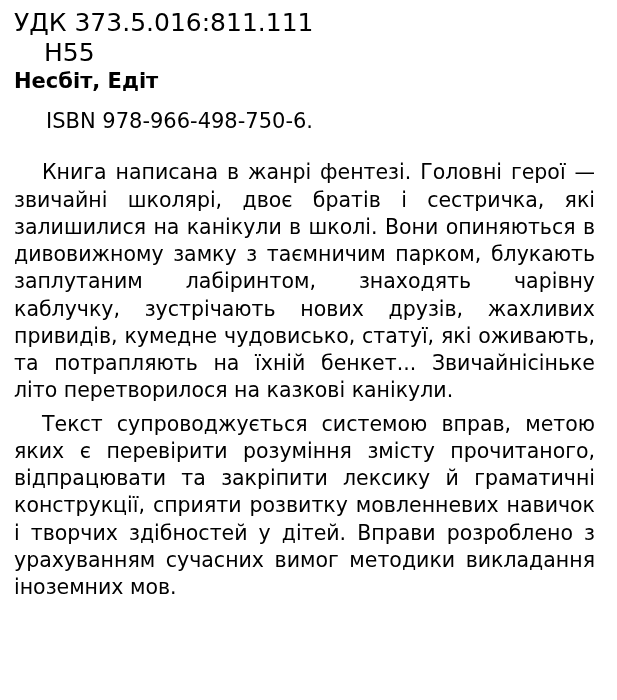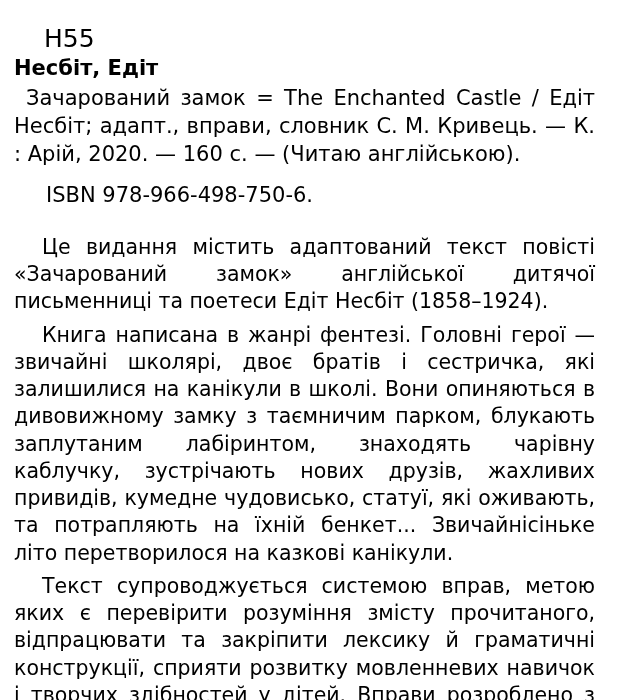--- a/index.html
+++ b/index.html
@@ -23,21 +23,21 @@
   }
   .udk {
     font-size: 25px;
     letter-spacing: 0px;
     line-height: 1.18;
     margin: 0;
     white-space: pre;
   }
   .udk-code {
     font-size: 25px;
-    margin: 16px 0 2px 30px;
+    margin: 0 0 2px 30px;
     line-height: 1.18;
   }
   .author {
     font-size: 21px;
     font-weight: bold;
     margin: 1px 0 4px 0;
     line-height: 1.2;
   }
   .bib {
     font-size: 21px;
@@ -58,28 +58,27 @@
     text-indent: 28px;
     margin: 0 0 6px 0;
     hyphens: manual;
   }
 </style>
 </head>
 <body>
 
 <div class="page">
 
+  <div class="udk">УДК 373.5.016:811.111</div>
 
   <div class="udk-code">Н55</div>
 
   <div class="author">Несбіт, Едіт</div>
 
-  <div class="bib">Зачарований замок = The Enchanted Castle / Едіт Несбіт; адапт., вправи, словник С. М. Кривець. — К. : Арій, 2020. — 160 с. — (Читаю англійською).</div>
 
   <div class="isbn">ISBN 978-966-498-750-6.</div>
 
-  <div class="para">Це видання містить адаптований текст повісті «Зачарований замок» англійської дитячої письменниці та поетеси Едіт Несбіт (1858–1924).</div>
 
   <div class="para">Книга написана в жанрі фентезі. Головні герої — звичайні школярі, двоє братів і сестричка, які залишилися на канікули в школі. Вони опиняються в дивовижному замку з таємничим парком, блукають заплутаним лабіринтом, знаходять чарівну каблучку, зустрічають нових друзів, жахливих привидів, кумедне чудовисько, статуї, які оживають, та потрапляють на їхній бенкет... Звичайнісіньке літо перетворилося на казкові канікули.</div>
 
   <div class="para">Текст супроводжується системою вправ, метою яких є перевірити розуміння змісту прочитаного, відпрацювати та закріпити лексику й граматичні конструкції, сприяти розвитку мовленневих навичок і творчих здібностей у дітей. Вправи розроблено з урахуванням сучасних вимог методики викладання іноземних мов.</div>
 
 </div>
 
 </body></html>

